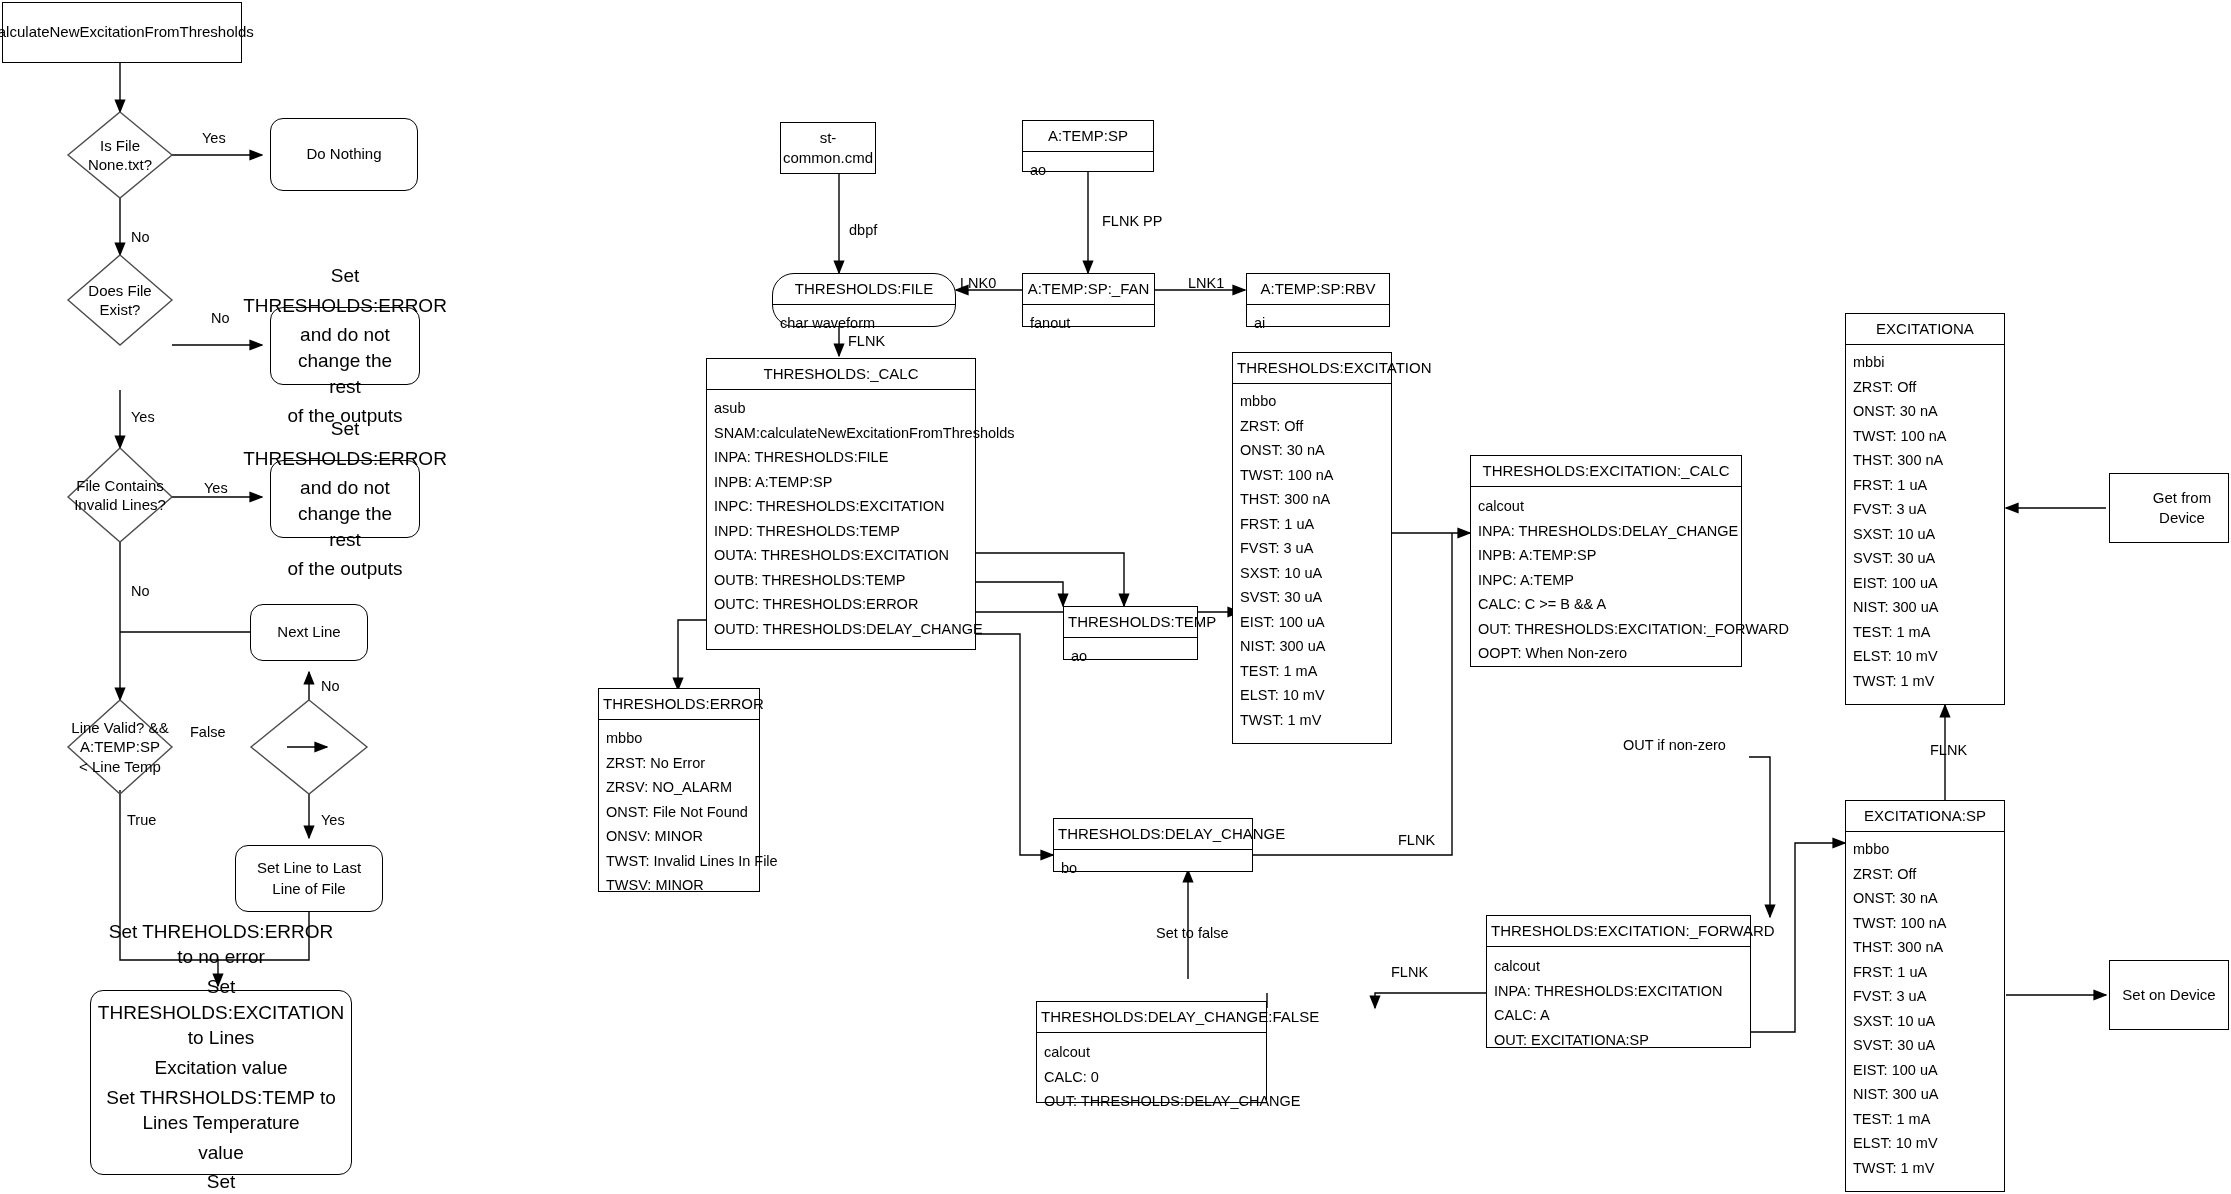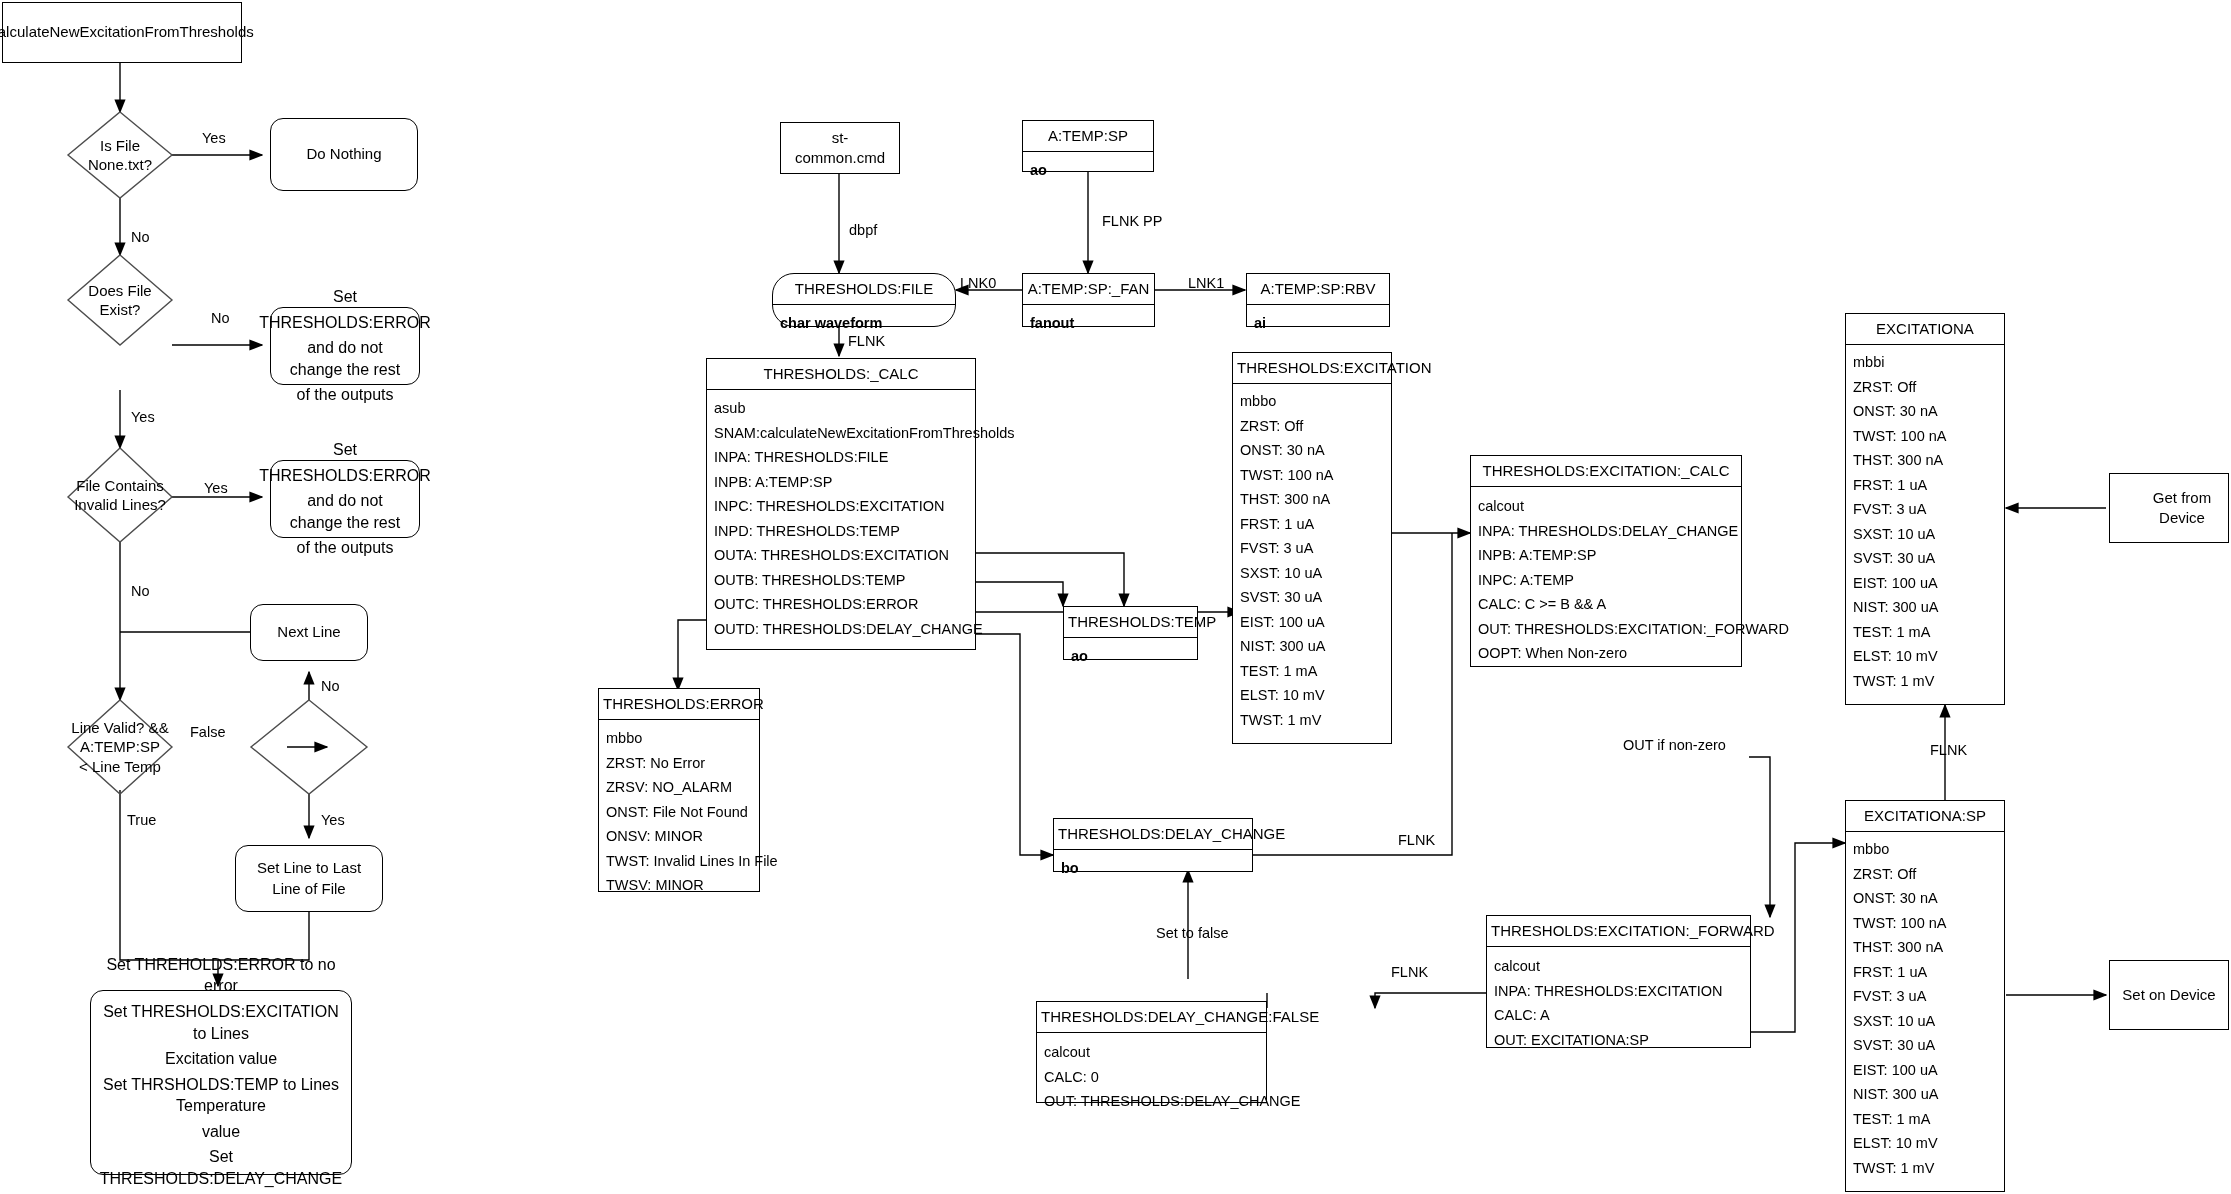--- a/index.html
+++ b/index.html
@@ -6,25 +6,25 @@
   body{font-family:"Liberation Sans",sans-serif;color:#000;}
   #canvas{position:relative;width:2231px;height:1194px;background:#fff;overflow:hidden;}
   svg.lines{position:absolute;left:0;top:0;width:2231px;height:1194px;pointer-events:none;}
   .node{position:absolute;box-sizing:border-box;background:#fff;border:1px solid #000;}
   .plain{display:flex;align-items:center;justify-content:center;text-align:center;font-size:15px;line-height:1.35;padding:4px 6px;}
   .rounded{border-radius:13px;}
   .rec{display:block;padding:0;}
   .rec .hdr{text-align:center;font-size:15px;padding:6px 4px 7px 4px;border-bottom:1px solid #000;white-space:nowrap;}
   .rec .body{padding:7px 7px 8px 7px;}
   .rec .body .f{font-size:14.5px;line-height:1.0;padding:5px 0;white-space:nowrap;}
-  .rec.one .body{padding:6px 7px 7px 7px;font-weight:bold;}
+  .rec.one .body{padding:6px 7px 7px 7px;}
   .diamond{position:absolute;}
   .diamond .dtext{position:absolute;left:0;top:0;width:100%;height:100%;display:flex;align-items:center;justify-content:center;text-align:center;font-size:15px;line-height:1.3;}
   .elabel{position:absolute;font-size:14.5px;white-space:nowrap;color:#000;}
-  .multi{display:flex;flex-direction:column;align-items:center;justify-content:center;text-align:center;font-size:16px;line-height:1.35;padding:4px 10px;}
+  .multi{display:flex;flex-direction:column;align-items:center;justify-content:center;text-align:center;font-size:19px;line-height:1.35;padding:4px 10px;}
   .multi .ln{padding:2px 0;}
   .multi .gap{height:11px;}
 </style>
 </head>
 <body>
 
 <div id="canvas">
 
   <svg class="lines" viewBox="0 0 2231 1194">
     <defs>
@@ -154,21 +154,21 @@
   <div class="elabel" style="left:131px;top:229px;">No</div>
   <div class="elabel" style="left:211px;top:310px;">No</div>
   <div class="elabel" style="left:131px;top:409px;">Yes</div>
   <div class="elabel" style="left:204px;top:480px;">Yes</div>
   <div class="elabel" style="left:131px;top:583px;">No</div>
   <div class="elabel" style="left:190px;top:724px;">False</div>
   <div class="elabel" style="left:127px;top:812px;">True</div>
   <div class="elabel" style="left:321px;top:678px;">No</div>
   <div class="elabel" style="left:321px;top:812px;">Yes</div>
 
-  <div class="node plain" style="left:780px;top:122px;width:120px;height:52px;">
+  <div class="node plain" style="left:780px;top:122px;width:96px;height:52px;">
     <span>st-common.cmd</span>
   </div>
 
   <div class="node rec one" style="left:1022px;top:120px;width:132px;height:52px;">
     <div class="hdr">A:TEMP:SP</div>
     <div class="body">
         <div class="f">ao</div>
       </div>
   </div>
 

